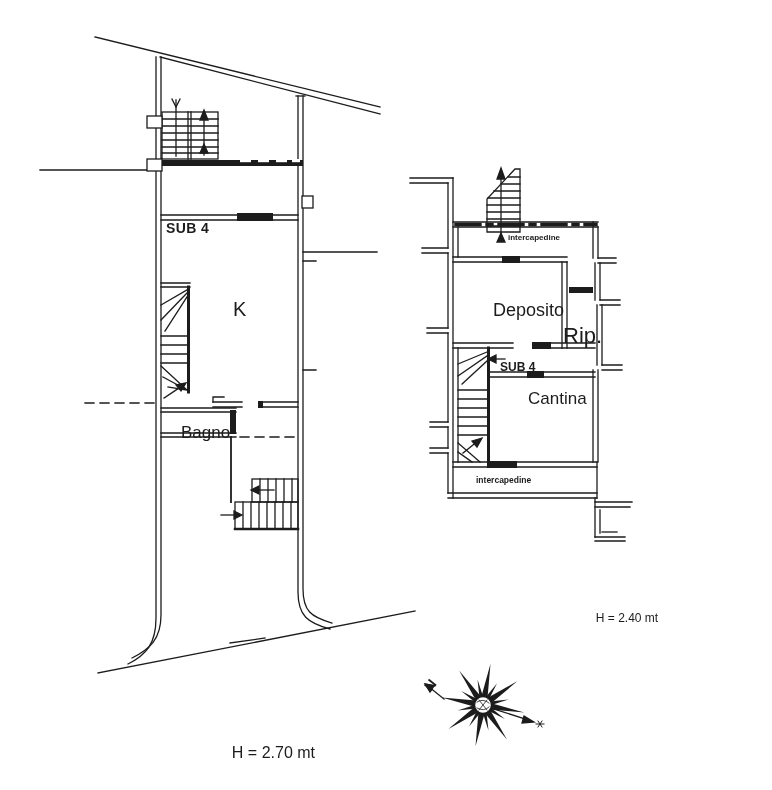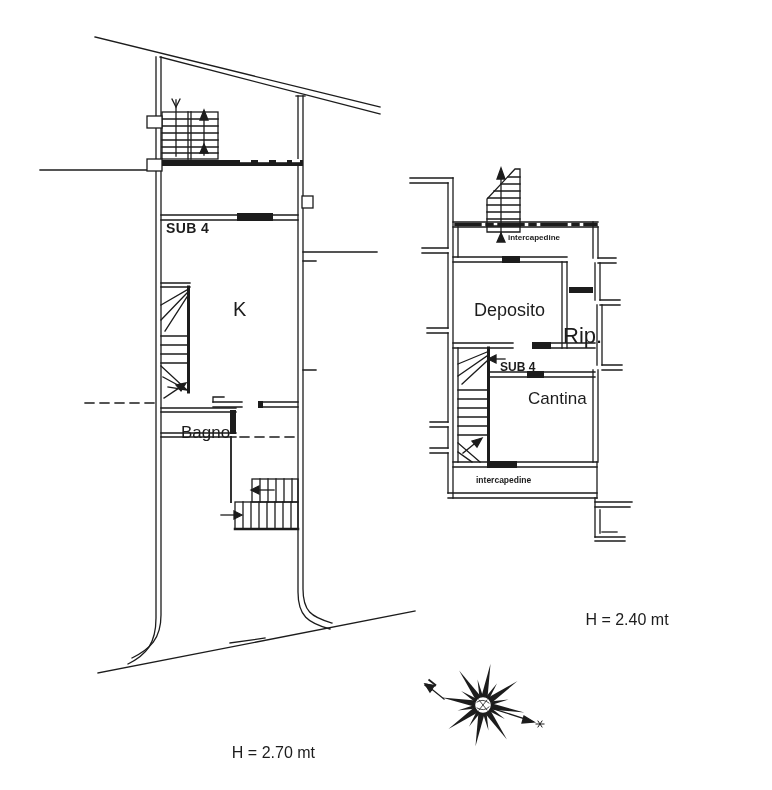--- a/index.html
+++ b/index.html
@@ -5,28 +5,28 @@
   html,body{margin:0;padding:0;background:#fff;}
   #canvas{
     position:relative;width:704px;height:790px;background:#fff;overflow:hidden;
     font-family:Liberation Sans, sans-serif;color:#1c1c1c;
   }
   #plan-svg{position:absolute;left:0;top:0;}
   .lbl{position:absolute;white-space:nowrap;line-height:1;color:#1c1c1c;}
   .lbl-sub4-left   {left:166px;top:221px;font-size:14px;font-weight:600;letter-spacing:.4px;}
   .lbl-k           {left:233px;top:299px;font-size:20px;font-weight:500;}
   .lbl-bagno       {left:181px;top:424px;font-size:17px;font-weight:500;}
-  .lbl-deposito    {left:474px;top:301px;font-size:18px;font-weight:400;}
+  .lbl-deposito    {left:493px;top:301px;font-size:18px;font-weight:400;}
   .lbl-rip         {left:563px;top:325px;font-size:22px;font-weight:400;}
   .lbl-sub4-right  {left:500px;top:361px;font-size:12px;font-weight:700;}
   .lbl-cantina     {left:528px;top:390px;font-size:17px;font-weight:400;text-align:right;}
   .lbl-int-top     {left:508px;top:234px;font-size:8px;font-weight:600;}
   .lbl-int-bottom  {left:476px;top:476px;font-size:8.5px;font-weight:600;}
   .title-right     {left:505px;top:581px;width:220px;text-align:center;font-size:17px;font-weight:500;letter-spacing:.3px;}
-  .h-right         {left:517px;top:612px;width:220px;text-align:center;font-size:16px;font-weight:500;}
+  .h-right         {left:517px;top:612px;width:220px;text-align:center;font-size:12px;font-weight:500;}
   .title-left      {left:100px;top:722px;width:215px;text-align:center;font-size:17px;font-weight:500;letter-spacing:.3px;}
   .h-left          {left:100px;top:745px;width:215px;text-align:right;font-size:16px;font-weight:500;}
 </style>
 </head>
 <body>
 
 <div id="canvas">
 
   <svg id="plan-svg" width="772" height="790" viewBox="0 0 772 790">
     <g stroke="#1c1c1c" stroke-width="1.3" fill="none" stroke-linecap="square">

